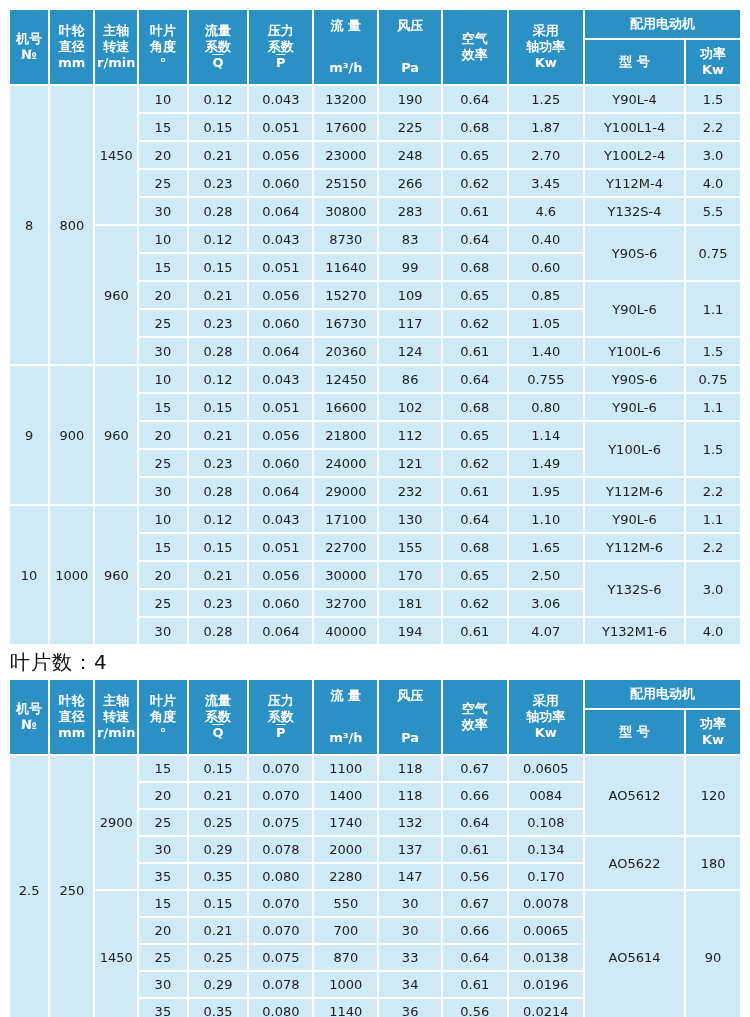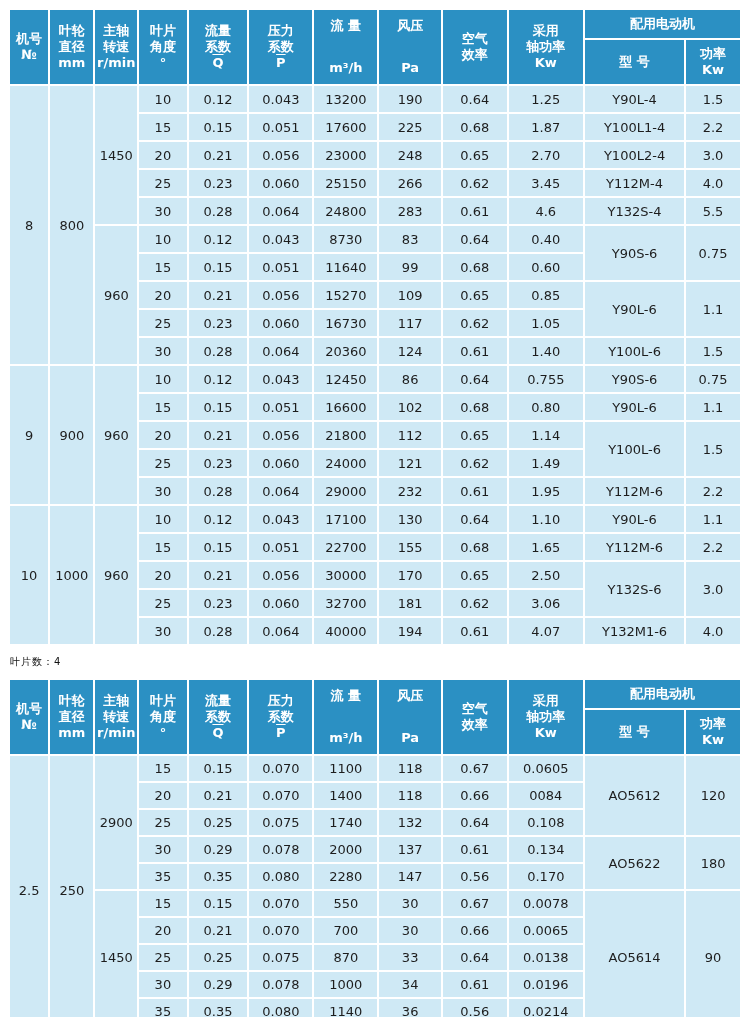--- a/index.html
+++ b/index.html
@@ -19,21 +19,21 @@
     background:#2b90c3;color:#ffffff;font-weight:bold;font-size:13px;line-height:1.22;
   }
   .hrow1 th.group{height:22px;text-align:center;}
   .hrow2 th{height:34px;}
   .hbox{display:flex;flex-direction:column;align-items:center;justify-content:center;height:100%;}
   th[rowspan] .hbox{min-height:58px;}
   .hbox.spread{justify-content:space-between;padding:8px 0;}
   .ovl{text-decoration:overline;}
   .note{
     height:32px;display:flex;align-items:center;
-    font-size:10px;color:#111111;padding-left:2px;letter-spacing:1px;
+    font-size:20px;color:#111111;padding-left:2px;letter-spacing:1px;
   }
 </style>
 </head>
 <body>
 
 <div class="page">
   <table class="t1">
       <colgroup>
         <col style="width: 5.4%;">
         <col style="width: 6.1%;">
@@ -177,21 +177,21 @@
           <td class="dcell">266</td>
           <td class="dcell">0.62</td>
           <td class="dcell">3.45</td>
           <td class="dcell">Y112M-4</td>
           <td class="dcell">4.0</td>
         </tr>
         <tr>
           <td class="dcell">30</td>
           <td class="dcell">0.28</td>
           <td class="dcell">0.064</td>
-          <td class="dcell">24800</td>
+          <td class="dcell">30800</td>
           <td class="dcell">283</td>
           <td class="dcell">0.61</td>
           <td class="dcell">4.6</td>
           <td class="dcell">Y132S-4</td>
           <td class="dcell">5.5</td>
         </tr>
         <tr>
           <td class="dcell" rowspan="5">960</td>
           <td class="dcell">10</td>
           <td class="dcell">0.12</td>

